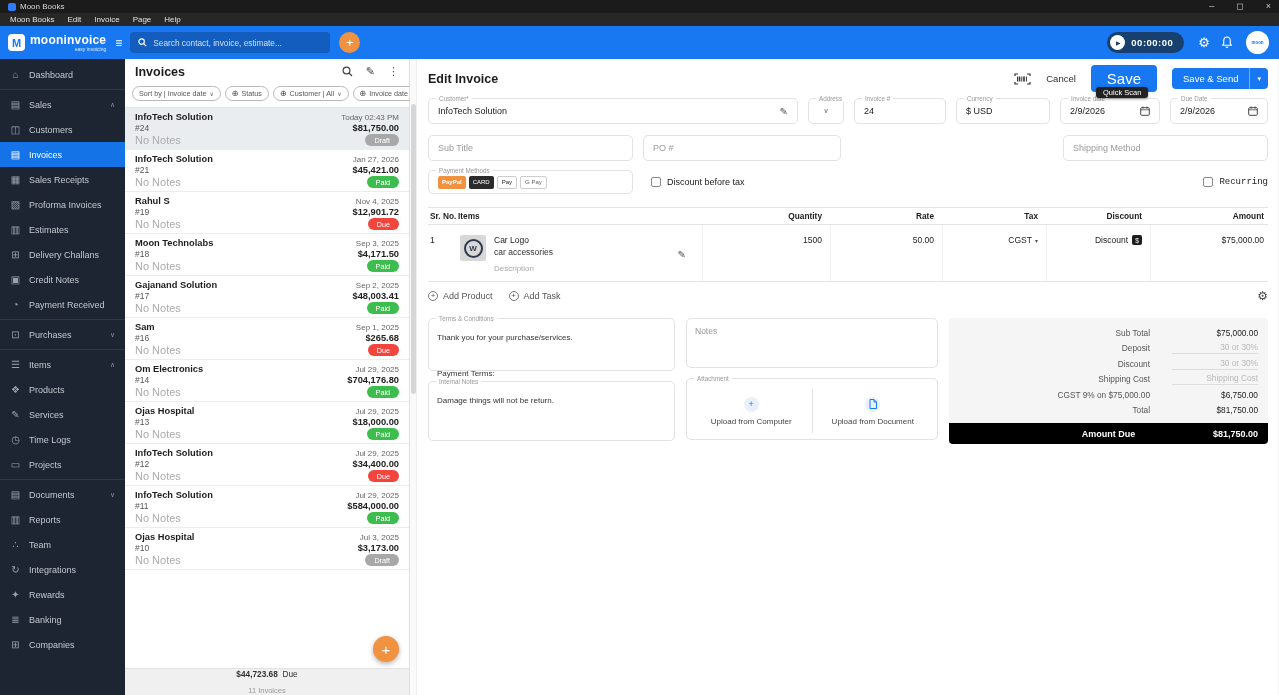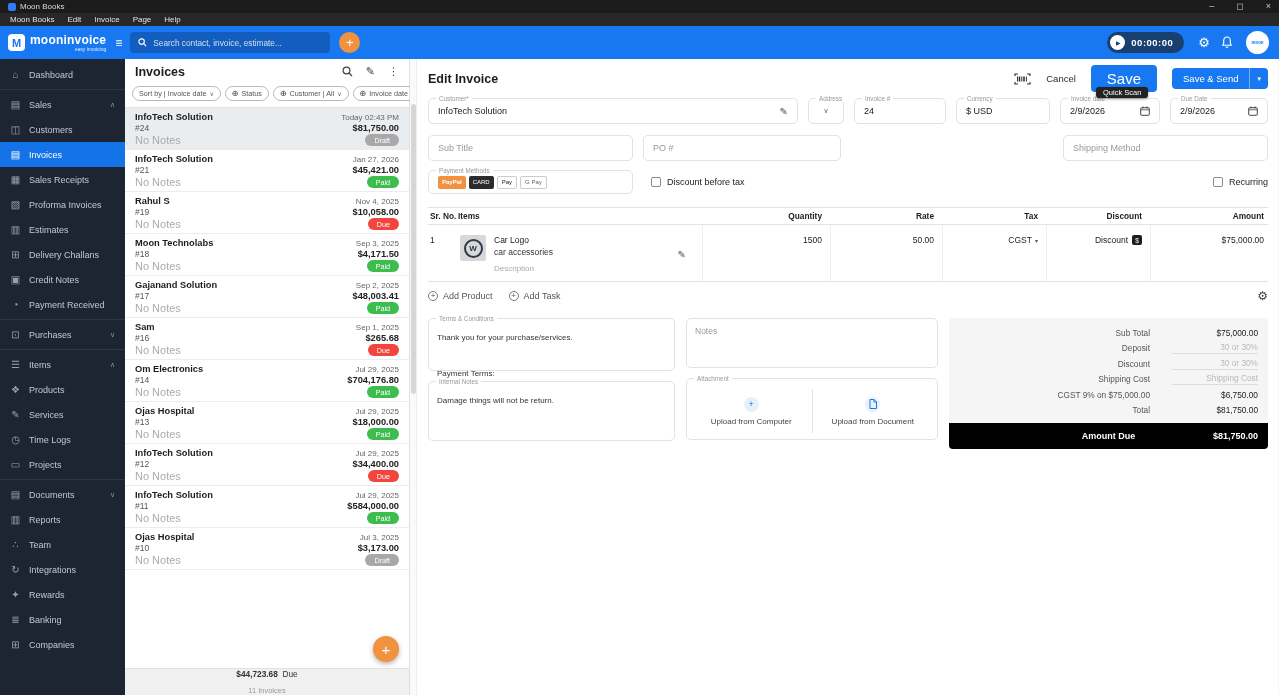--- a/index.html
+++ b/index.html
@@ -111,21 +111,21 @@
   .fchev { font-size:7px; color:#666; }
   .calico { margin-left:auto; display:flex; cursor:pointer; }
   .paychip { height:13px; font-size:6px; border-radius:2px; padding:0 4px; display:flex; align-items:center; white-space:nowrap; }
   .paychip.c-paypal { background:#F0923F; color:#fff; font-weight:bold; }
   .paychip.c-card { background:#2b2b2b; color:#fff; }
   .paychip.c-applepay { border:1px solid #ccc; color:#222; background:#fff; }
   .paychip.c-gpay { border:1px solid #ccc; color:#666; background:#fff; }
   .ckrow { display:flex; align-items:center; gap:6px; cursor:pointer; }
   .ckbox { width:10px; height:10px; border:1.2px solid #8a8a8a; border-radius:2px; background:#fff; }
   .cklabel { font-size:9px; color:#222; }
-  .ck-recur { margin-left:auto; }
+  .ck-recur { margin-left:auto;font-family:Liberation Mono, monospace; }
 
   
   .tbl { margin-top:13px; border-top:1px solid #e4e4e4; }
   .tbl-head { display:flex; border-bottom:1px solid #e4e4e4; height:17px; align-items:center; font-size:8.3px; font-weight:bold; color:#1d1d1d; }
   .c-sr { width:30px; flex:none; padding-left:2px; }
   .c-items { flex:1; }
   .c-qty { width:128px; flex:none; text-align:right; padding-right:8px; }
   .c-rate { width:112px; flex:none; text-align:right; padding-right:8px; }
   .c-tax { width:104px; flex:none; text-align:right; padding-right:8px; }
   .c-disc { width:104px; flex:none; text-align:right; padding-right:8px; }
@@ -167,21 +167,21 @@
   .upico { width:15px; height:15px; border-radius:50%; background:#e8f0fc; color:#1878F2; font-size:9px; display:flex; align-items:center; justify-content:center; }
   .uplabel { font-size:8px; color:#444; }
   .updiv { width:1px; align-self:stretch; background:#e3e3e3; margin:2px 0; }
 
   .totals-panel { background:#f5f5f5; border-radius:4px; overflow:hidden; }
   .totals-rows { padding:7px 10px 5px; }
   .trow { display:flex; align-items:center; height:15.5px; font-size:8.3px; }
   .tlabel { flex:1; text-align:right; color:#555; margin-right:22px; }
   .tvalue { width:86px; text-align:right; color:#222; }
   .trow.c-muted .tvalue { color:#b8b8b8; border-bottom:1px solid #ddd; padding-bottom:1px; }
-  .due-bar { height:26px; background:#000; color:#fff; display:flex; align-items:center; padding:0 10px; position:relative; font-weight:bold; }
+  .due-bar { height:21px; background:#000; color:#fff; display:flex; align-items:center; padding:0 10px; position:relative; font-weight:bold; }
   .due-label { position:absolute; left:0; right:0; text-align:center; font-size:9px; }
   .due-value { margin-left:auto; font-size:9px; z-index:1; }
 
   svg { display:block; }
 </style>
 </head>
 <body>
 
 <div class="app">
 
@@ -450,21 +450,21 @@
             </span>
           </div>
 
           <div class="inv-row">
             <span class="il">
               <span class="inv-name">Rahul S</span>
               <span class="inv-date">Nov 4, 2025</span>
             </span>
             <span class="il">
               <span class="inv-num">#19</span>
-              <span class="inv-amt">$10,058.00</span>
+              <span class="inv-amt">$12,901.72</span>
             </span>
             <span class="il">
               <span class="inv-notes">No Notes</span>
               <span class="badge c-due">Due</span>
             </span>
           </div>
 
           <div class="inv-row">
             <span class="il">
               <span class="inv-name">Moon Technolabs</span>

